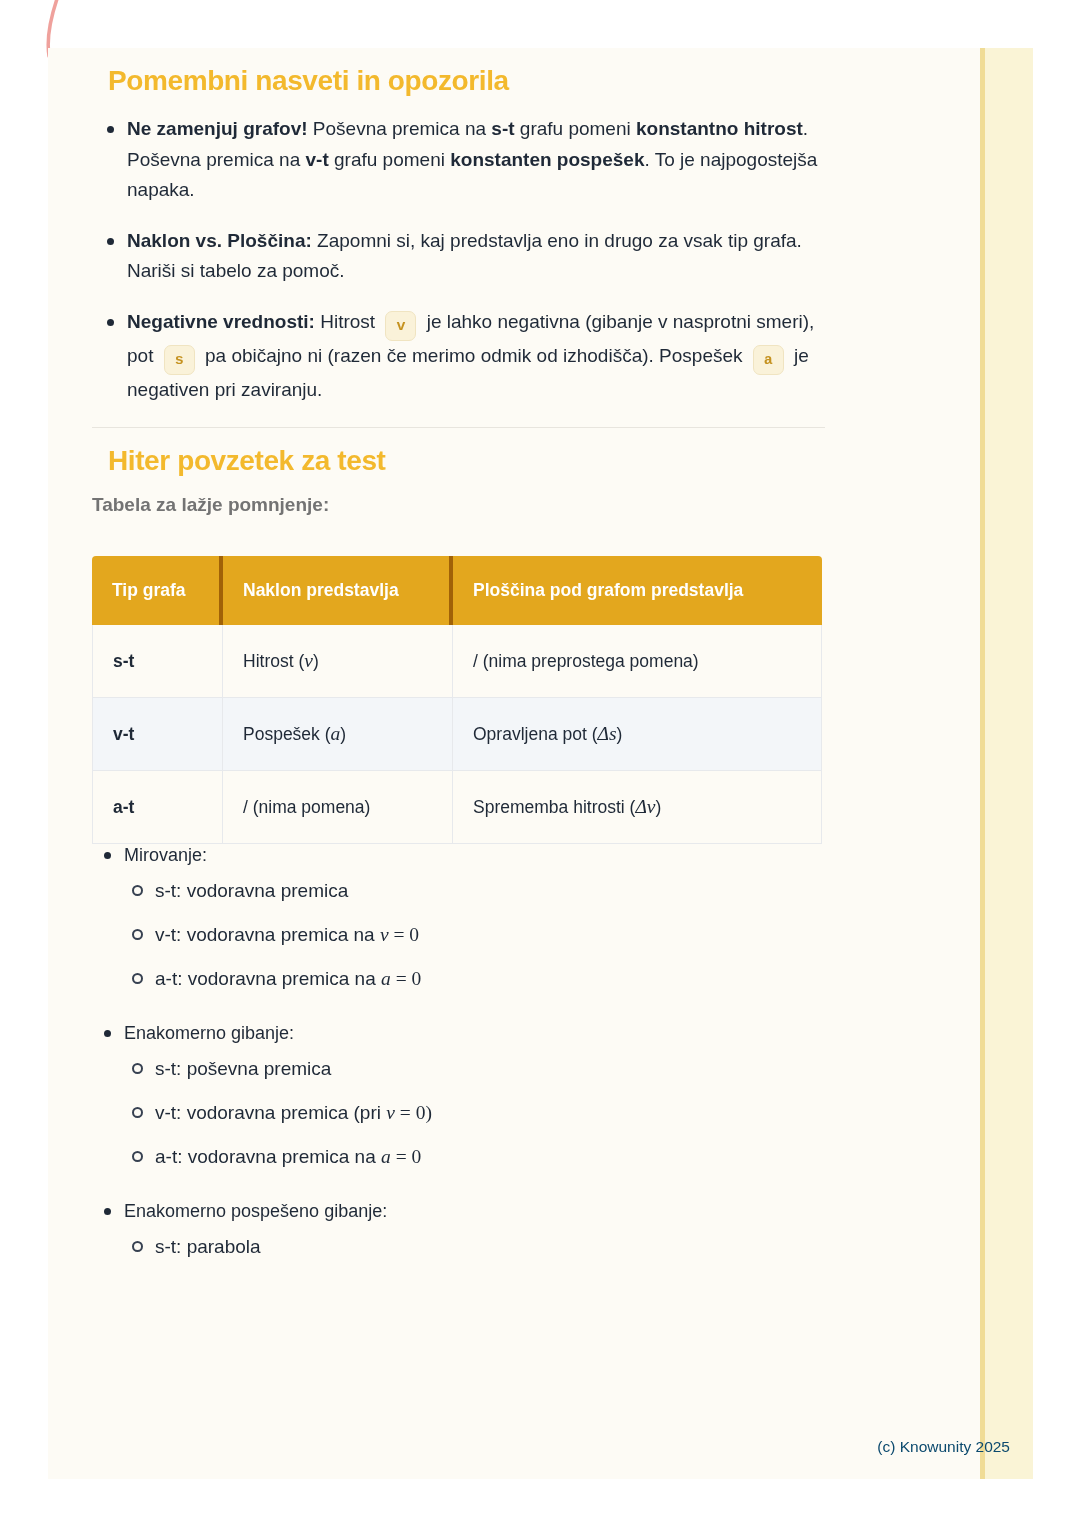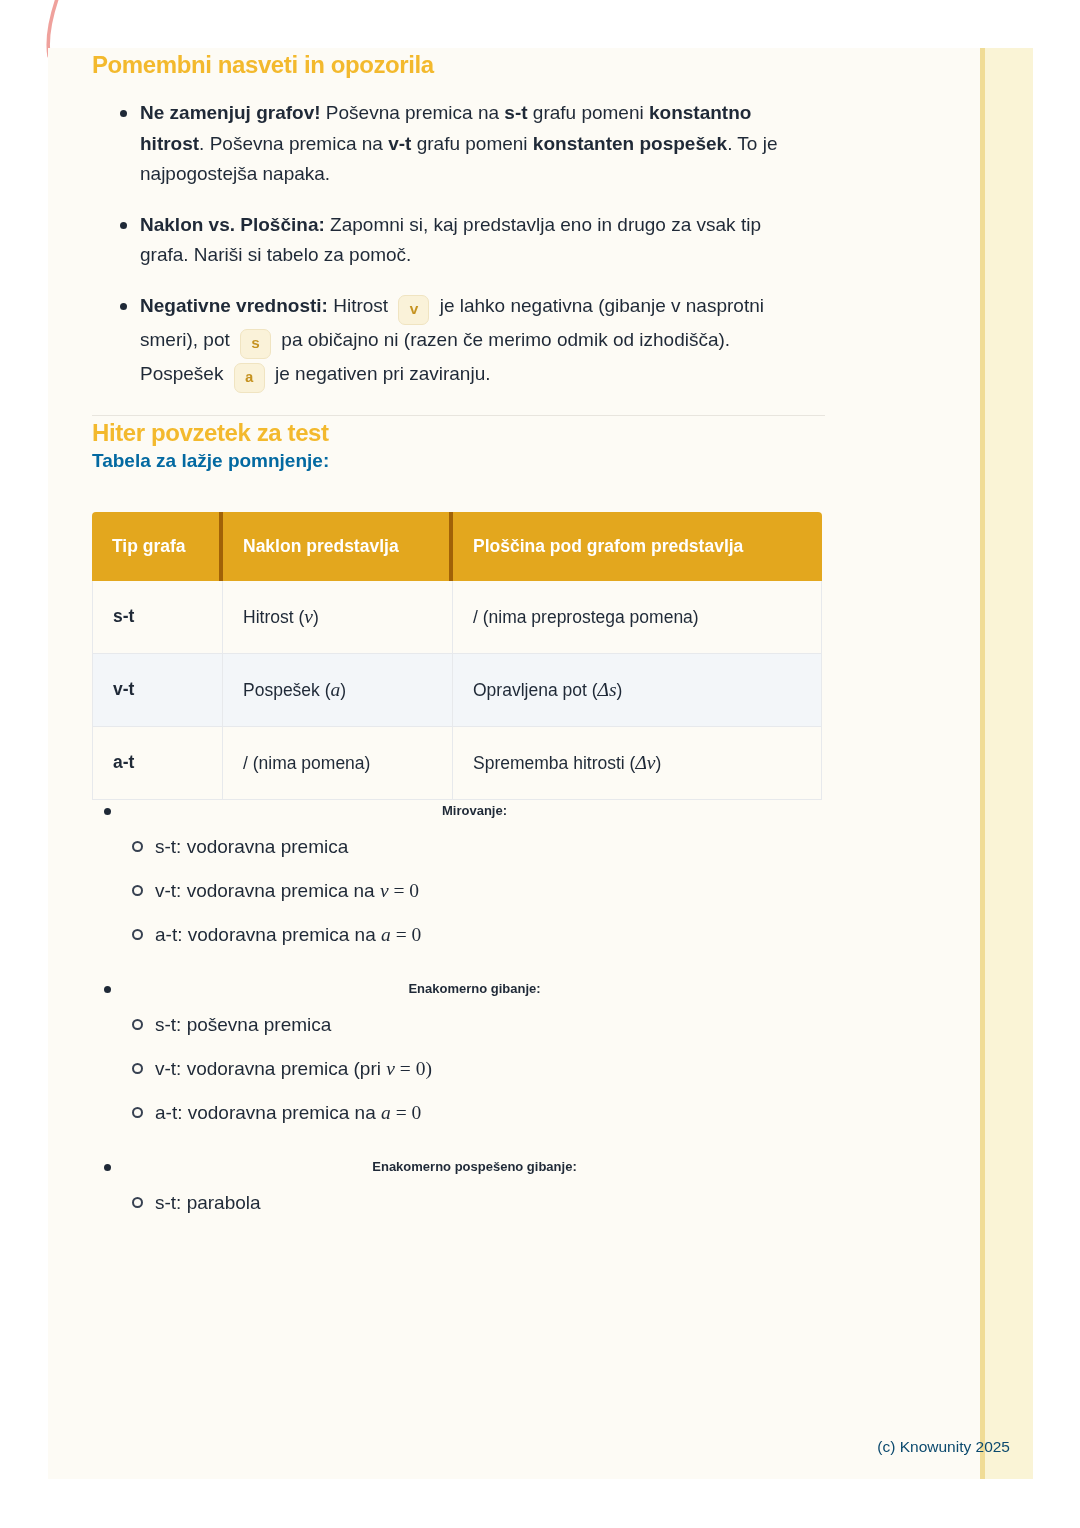--- a/index.html
+++ b/index.html
@@ -16,47 +16,47 @@
     position:absolute; left:48px; top:48px; width:985px; height:1431px;
     background:#fdfbf5;
   }
   .side-strip {
     position:absolute; right:0; top:0; width:53px; height:100%;
     background:#faf4d6; border-left:5px solid #f0dc96;
   }
   .content { position:absolute; left:44px; top:0; width:733px; }
 
   h2.sec {
-    margin:0; font-size:24px; font-weight:700; letter-spacing:-0.4px;
+    margin:16px; font-size:28px; font-weight:700; letter-spacing:-0.4px;
     color:#f3b92d; line-height:34px;
   }
   .sec-first { margin-top:8px; margin-bottom:24px; }
   .sec-second { margin-top:20px; margin-bottom:28px; }
 
-  ul.tips { list-style:none; margin:16px; padding:0 0 0 32px; }
+  ul.tips { list-style:none; margin:3px; padding:0 0 0 32px; }
   ul.tips > li {
     position:relative; font-size:19px; line-height:30.5px;
     margin-bottom:20px; color:#1f2937;
   }
   ul.tips > li::before {
     content:""; position:absolute; left:-20px; top:12px;
     width:7px; height:7px; border-radius:50%; background:#1f2937;
   }
   b { font-weight:700; }
 
   .badge {
     display:inline-block; background:#faf2d9; border:1px solid #f0e4c1;
     border-radius:7px; color:#c59220; font-family:"Liberation Mono", monospace;
     font-weight:700; font-size:15px; line-height:15px; padding:7px 10px 6px;
     margin:0 5px; vertical-align:-2px;
   }
 
   hr.divider { border:none; border-top:1px solid #e8e5de; margin:22px 0 0; }
 
-  p.intro { margin:0; font-size:19px; font-weight:700; color:#0369a1; }
+  p.intro { margin:0; font-size:19px; font-weight:700; color:#737373; }
   .intro-table { margin-top:0; }
   .intro-shapes { margin-top:44px; margin-bottom:34px; }
 
   table.memory {
     border-collapse:separate; border-spacing:0; width:730px; margin-top:40px;
   }
   table.memory thead th {
     background:#e3a71e; color:#ffffff; font-size:17.5px; font-weight:600;
     text-align:left; padding:24px 20px; line-height:21px;
     border-right:4px solid #a16207;
@@ -76,21 +76,21 @@
     font-family:"Liberation Serif", serif; font-style:italic; font-size:19.5px;
   }
   .mpost { font-family:"Liberation Serif", serif; font-size:19.5px; }
 
   ul.outer { list-style:none; margin:0; padding:0 0 0 32px; }
   ul.outer > li.group { position:relative; }
   ul.outer > li.group::before {
     content:""; position:absolute; left:-20px; top:8px;
     width:7px; height:7px; border-radius:50%; background:#1f2937;
   }
-  .glabel { font-size:13px; font-weight:700; line-height:22px; display:block;text-align:center; }
+  .glabel { font-size:18px; font-weight:400; line-height:22px; display:block; }
   ul.inner { list-style:none; margin:13px 0 31px; padding:0 0 0 31px; }
   ul.inner > li {
     position:relative; font-size:19px; line-height:24px; margin-bottom:20px;
   }
   ul.inner > li::before {
     content:""; position:absolute; left:-23px; top:6px;
     width:7px; height:7px; border:2px solid #374151; border-radius:50%;
     background:transparent;
   }
 

